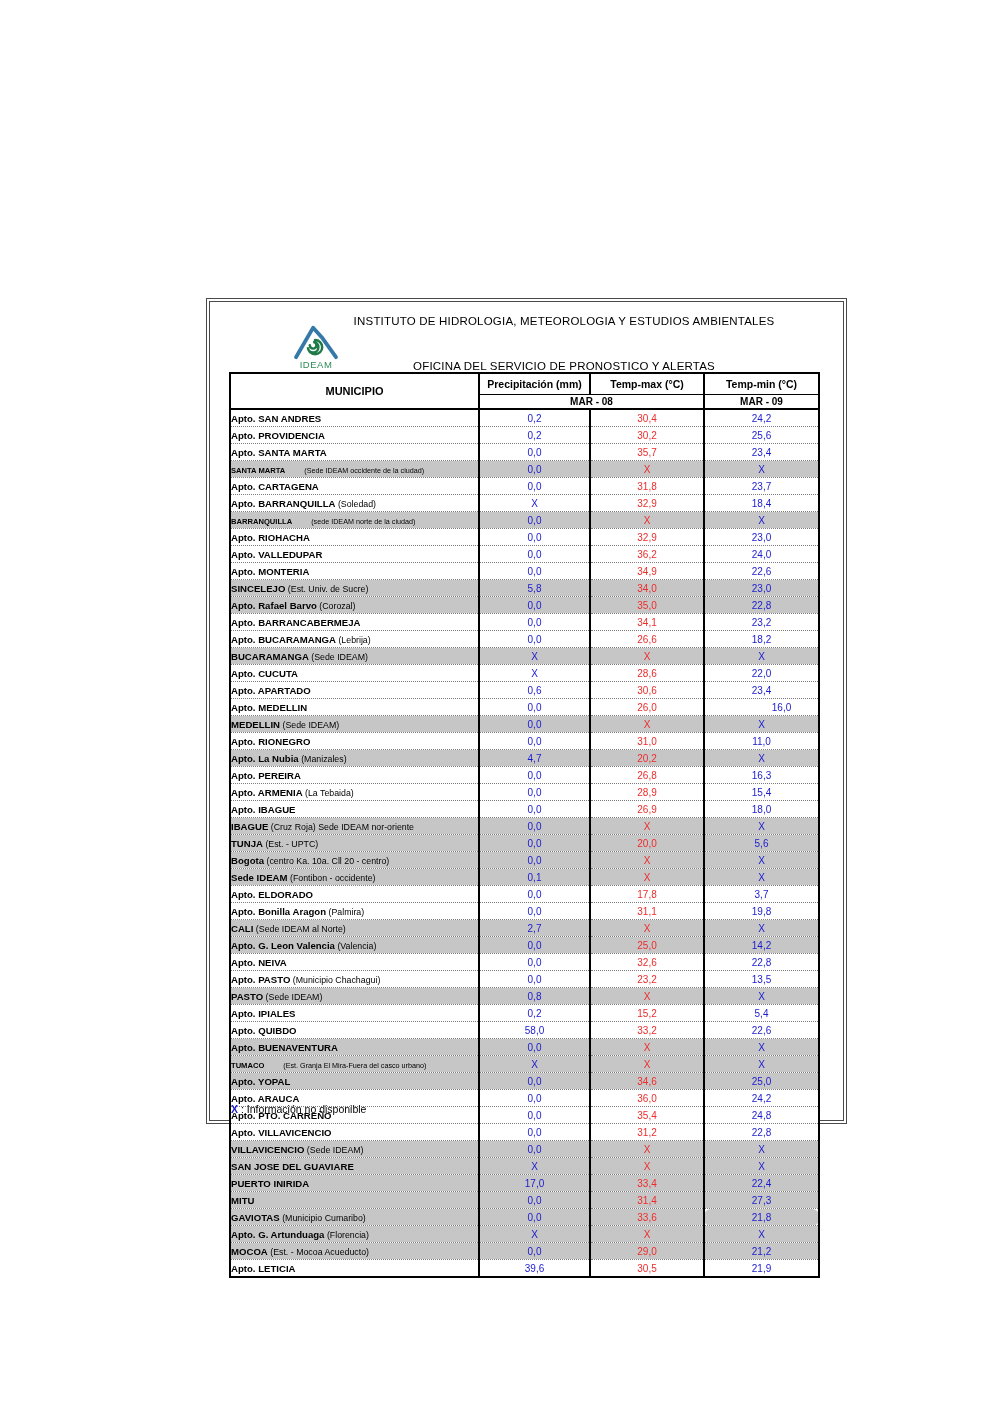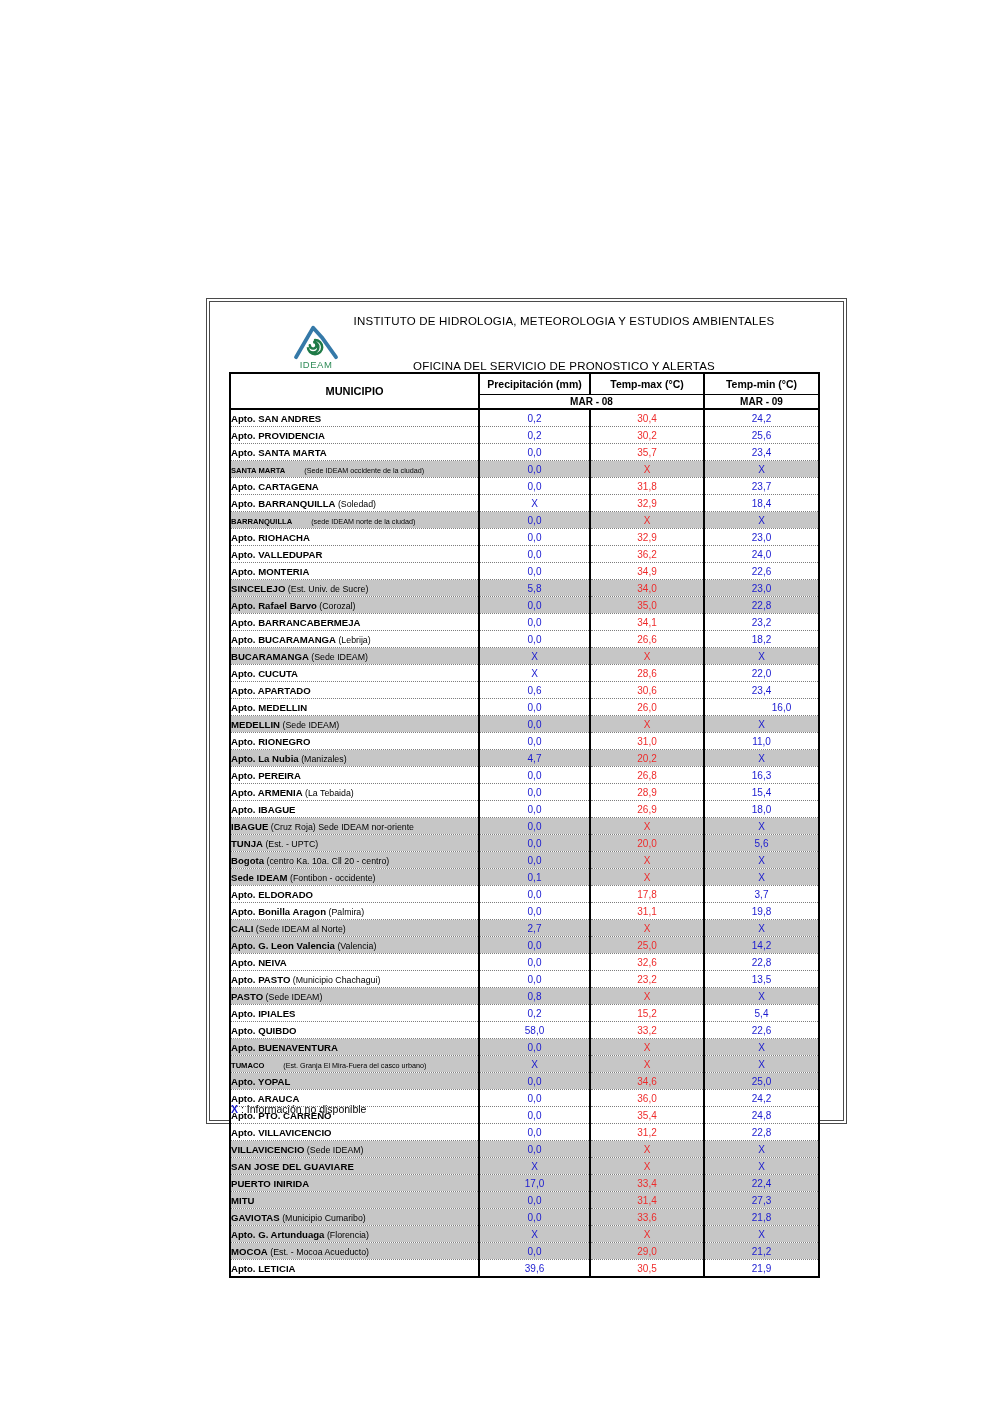--- a/index.html
+++ b/index.html
@@ -367,21 +367,21 @@
               <tr class="shaded">
     <td class="c-name"><span class="nm">MITU</span><span class="nt"></span></td>
     <td class="c-val vcol" style="color: rgb(26, 26, 208);">0,0</td>
     <td class="c-val vcol" style="color: rgb(238, 44, 44);">31,4</td>
     <td class="c-val vcol" style="color: rgb(26, 26, 208);">27,3</td>
   </tr>
               <tr class="shaded">
     <td class="c-name"><span class="nm">GAVIOTAS</span><span class="nt"> (Municipio Cumaribo)</span></td>
     <td class="c-val vcol" style="color: rgb(26, 26, 208);">0,0</td>
     <td class="c-val vcol" style="color: rgb(238, 44, 44);">33,6</td>
-    <td class="c-val vcol" style="color: rgb(26, 26, 208);">21,8</td>
+    <td class="c-val vcol" style="color: rgb(26, 26, 208); border-radius: 7px;">21,8</td>
   </tr>
               <tr class="shaded">
     <td class="c-name"><span class="nm">Apto. G. Artunduaga</span><span class="nt"> (Florencia)</span></td>
     <td class="c-val vcol" style="color: rgb(26, 26, 208);">X</td>
     <td class="c-val vcol" style="color: rgb(238, 44, 44);">X</td>
     <td class="c-val vcol" style="color: rgb(26, 26, 208);">X</td>
   </tr>
               <tr class="shaded">
     <td class="c-name"><span class="nm">MOCOA</span><span class="nt"> (Est. - Mocoa Acueducto)</span></td>
     <td class="c-val vcol" style="color: rgb(26, 26, 208);">0,0</td>

